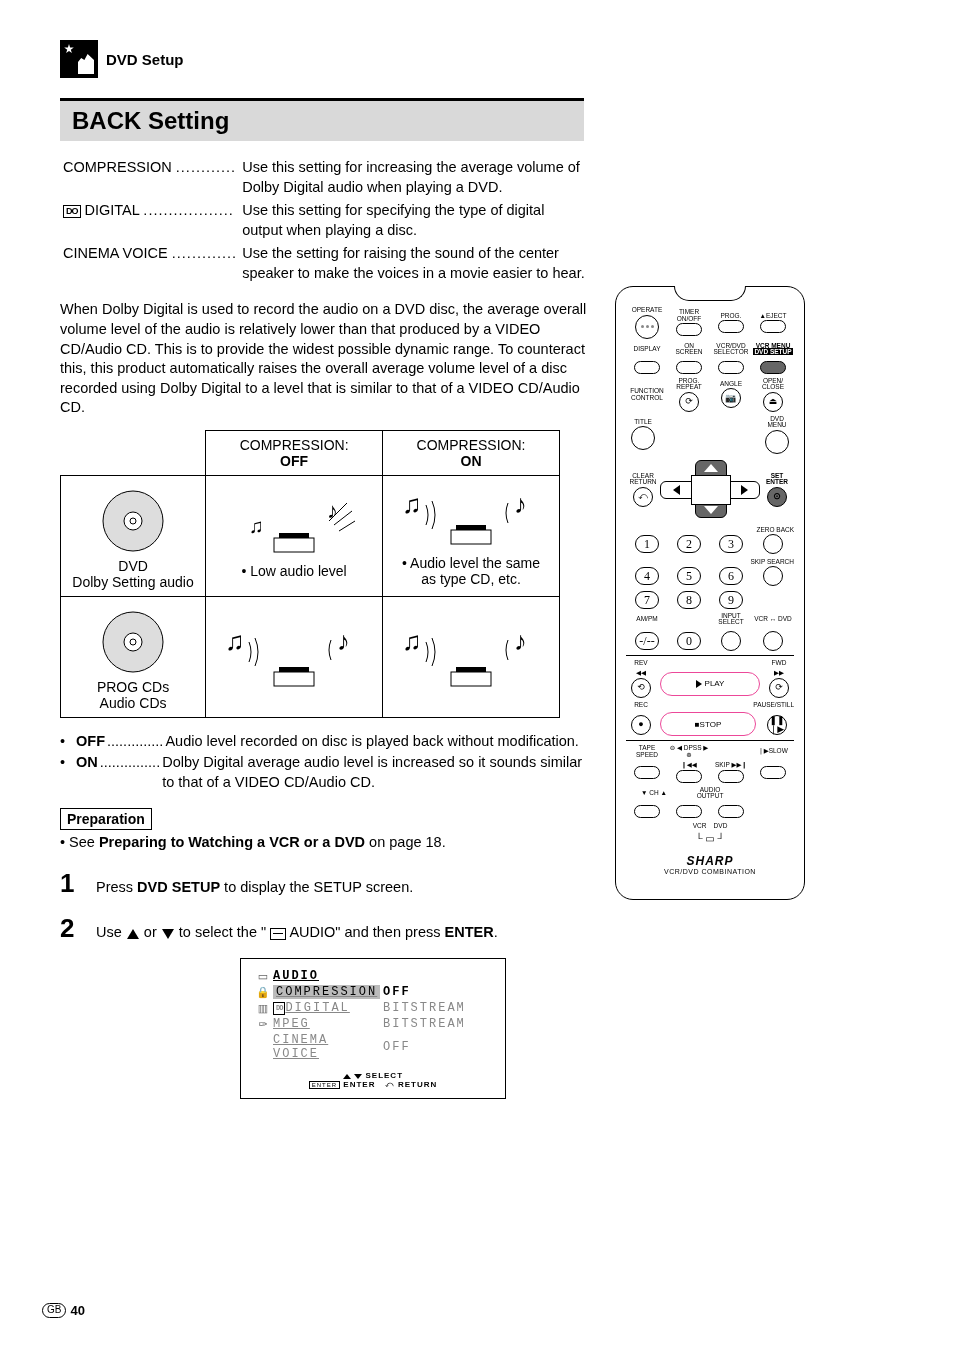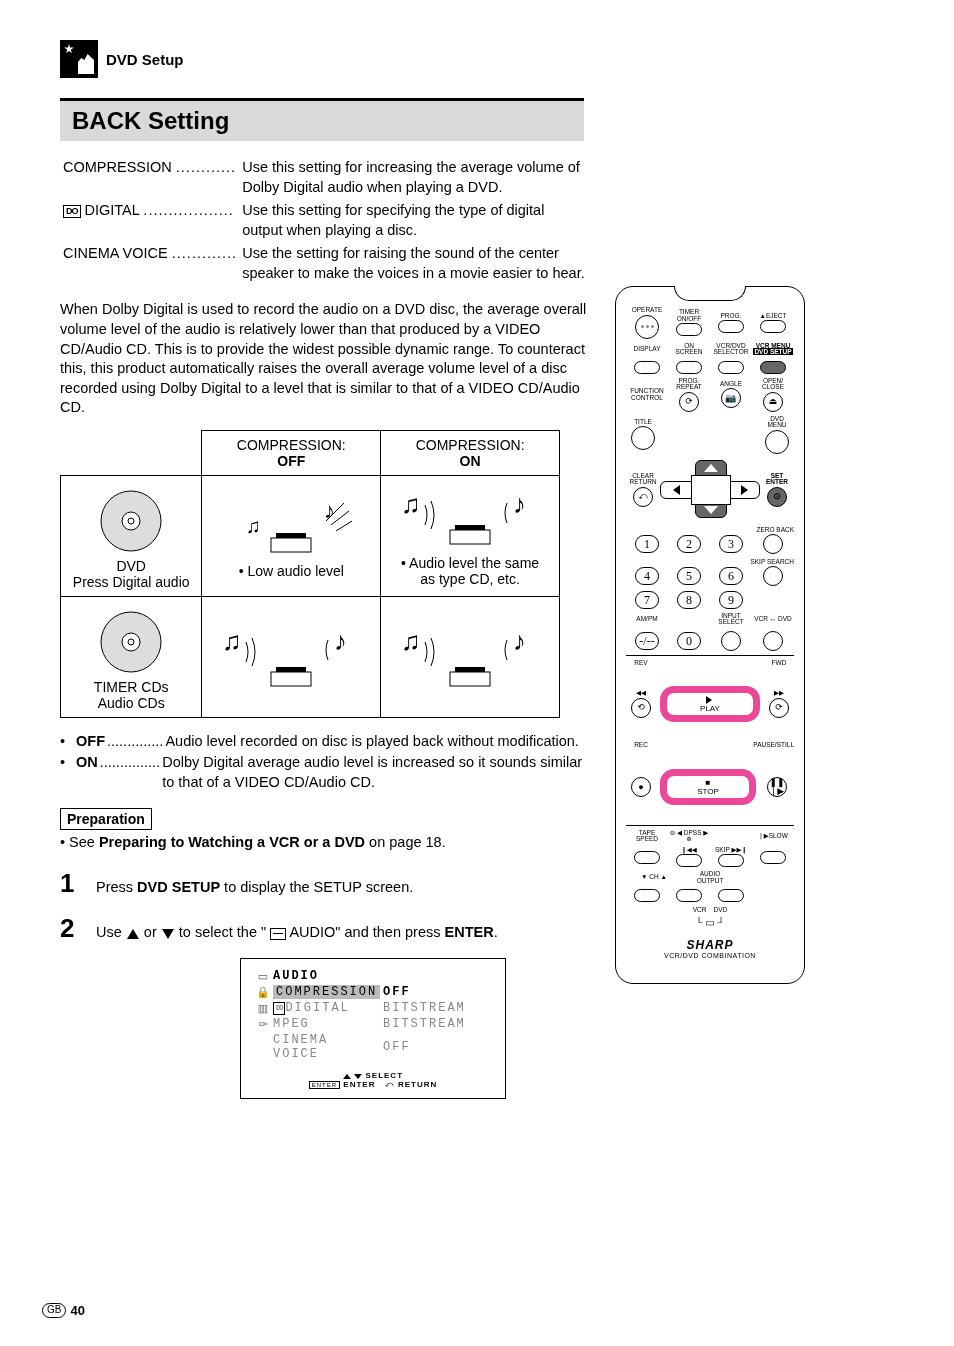--- a/index.html
+++ b/index.html
@@ -178,21 +178,21 @@
     margin-bottom: 2px;
   }
   .osd .icon-slot {
     width: 20px;
     text-align: center;
     color: #666;
     letter-spacing: 0;
     font-family: Arial, sans-serif;
     font-size: 11px;
   }
-  .osd .label { flex: 0 0 110px; }
+  .osd .label { flex: 0 0 110px; text-decoration: underline; }
   .osd .val { flex: 1; }
   .osd .active { color: #000; font-weight: bold; }
   .osd .hilite {
     background: #bbb;
     color: #000;
     padding: 0 3px;
   }
   .osd-footer {
     text-align: center;
     margin-top: 10px;
@@ -328,29 +328,28 @@
     border-left: 7px solid #000;
   }
   .dpad .center {
     position: absolute;
     left: 31px; top: 15px;
     width: 38px; height: 28px;
     border: 1px solid #000;
     background: #fff;
   }
   .play-oval {
-    border: 7px solid #ec4899;
+    border: 1px solid #ec4899;
     border-radius: 14px;
     height: 22px;
     display: flex;
     align-items: center;
     justify-content: center;
     font-size: 8px;
-    margin: 16px 4px;
-    flex-direction: column;
+    margin: 0 4px;
   }
   .play-tri {
     display: inline-block;
     width: 0; height: 0;
     border-top: 4px solid transparent;
     border-bottom: 4px solid transparent;
     border-left: 6px solid #000;
     margin-right: 3px;
   }
   .brand {
@@ -457,21 +456,21 @@
       </th>
     </tr>
     <tr>
       <td>
         <svg class="disc-svg" width="70" height="70">
           <circle cx="35" cy="35" r="30" fill="#ddd" stroke="#000"></circle>
           <circle cx="35" cy="35" r="9" fill="#fff" stroke="#000"></circle>
           <circle cx="35" cy="35" r="3" fill="#fff" stroke="#000"></circle>
         </svg>
         <span>DVD</span><br>
-        <span>Press Digital audio</span>
+        <span>Dolby Setting audio</span>
       </td>
       <td class="audio-icon-cell">
         <svg width="130" height="70">
           <text x="20" y="40" font-size="20">♫</text>
           <rect x="45" y="45" width="40" height="14" fill="none" stroke="#000"></rect>
           <rect x="50" y="40" width="30" height="5" fill="#000"></rect>
           <text x="98" y="25" font-size="22">♪</text>
           <line x1="100" y1="28" x2="118" y2="10" stroke="#000"></line>
           <line x1="105" y1="32" x2="123" y2="18" stroke="#000"></line>
           <line x1="110" y1="38" x2="126" y2="28" stroke="#000"></line>
@@ -492,21 +491,21 @@
         <span>as type CD, etc.</span>
       </td>
     </tr>
     <tr>
       <td>
         <svg class="disc-svg" width="70" height="70">
           <circle cx="35" cy="35" r="30" fill="#ddd" stroke="#000"></circle>
           <circle cx="35" cy="35" r="9" fill="#fff" stroke="#000"></circle>
           <circle cx="35" cy="35" r="3" fill="#fff" stroke="#000"></circle>
         </svg>
-        <span>TIMER CDs</span><br>
+        <span>PROG CDs</span><br>
         <span>Audio CDs</span>
       </td>
       <td class="audio-icon-cell">
         <svg width="150" height="80">
           <text x="6" y="33" font-size="26">♫</text>
           <path d="M30 25 Q34 35 30 45" fill="none" stroke="#000"></path>
           <path d="M36 21 Q42 35 36 49" fill="none" stroke="#000"></path>
           <rect x="55" y="55" width="40" height="14" fill="none" stroke="#000"></rect>
           <rect x="60" y="50" width="30" height="5" fill="#000"></rect>
           <text x="118" y="33" font-size="26">♪</text>

